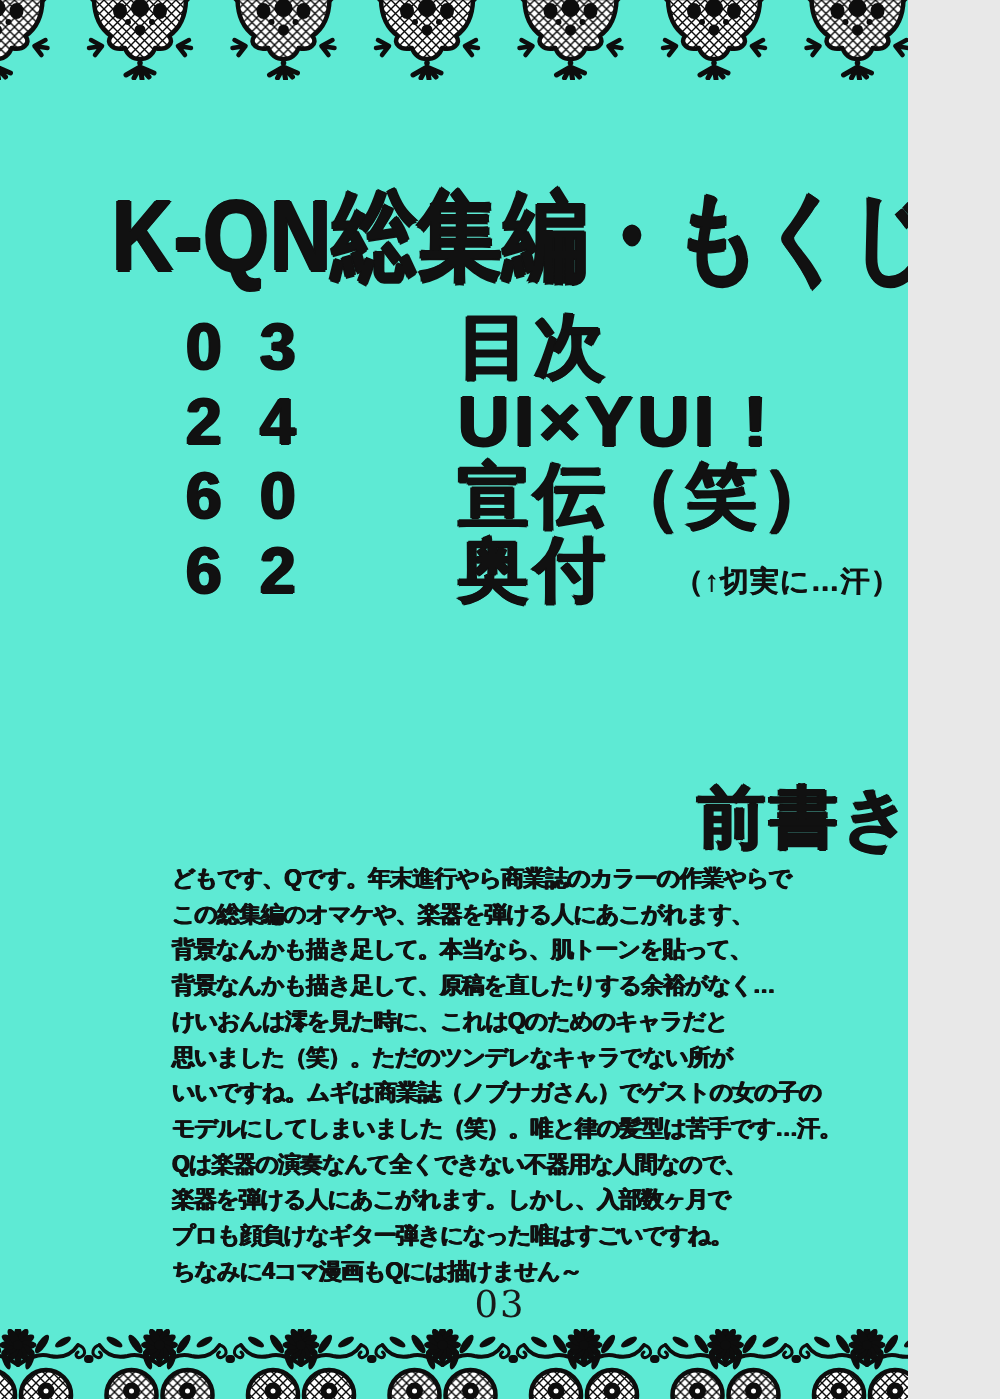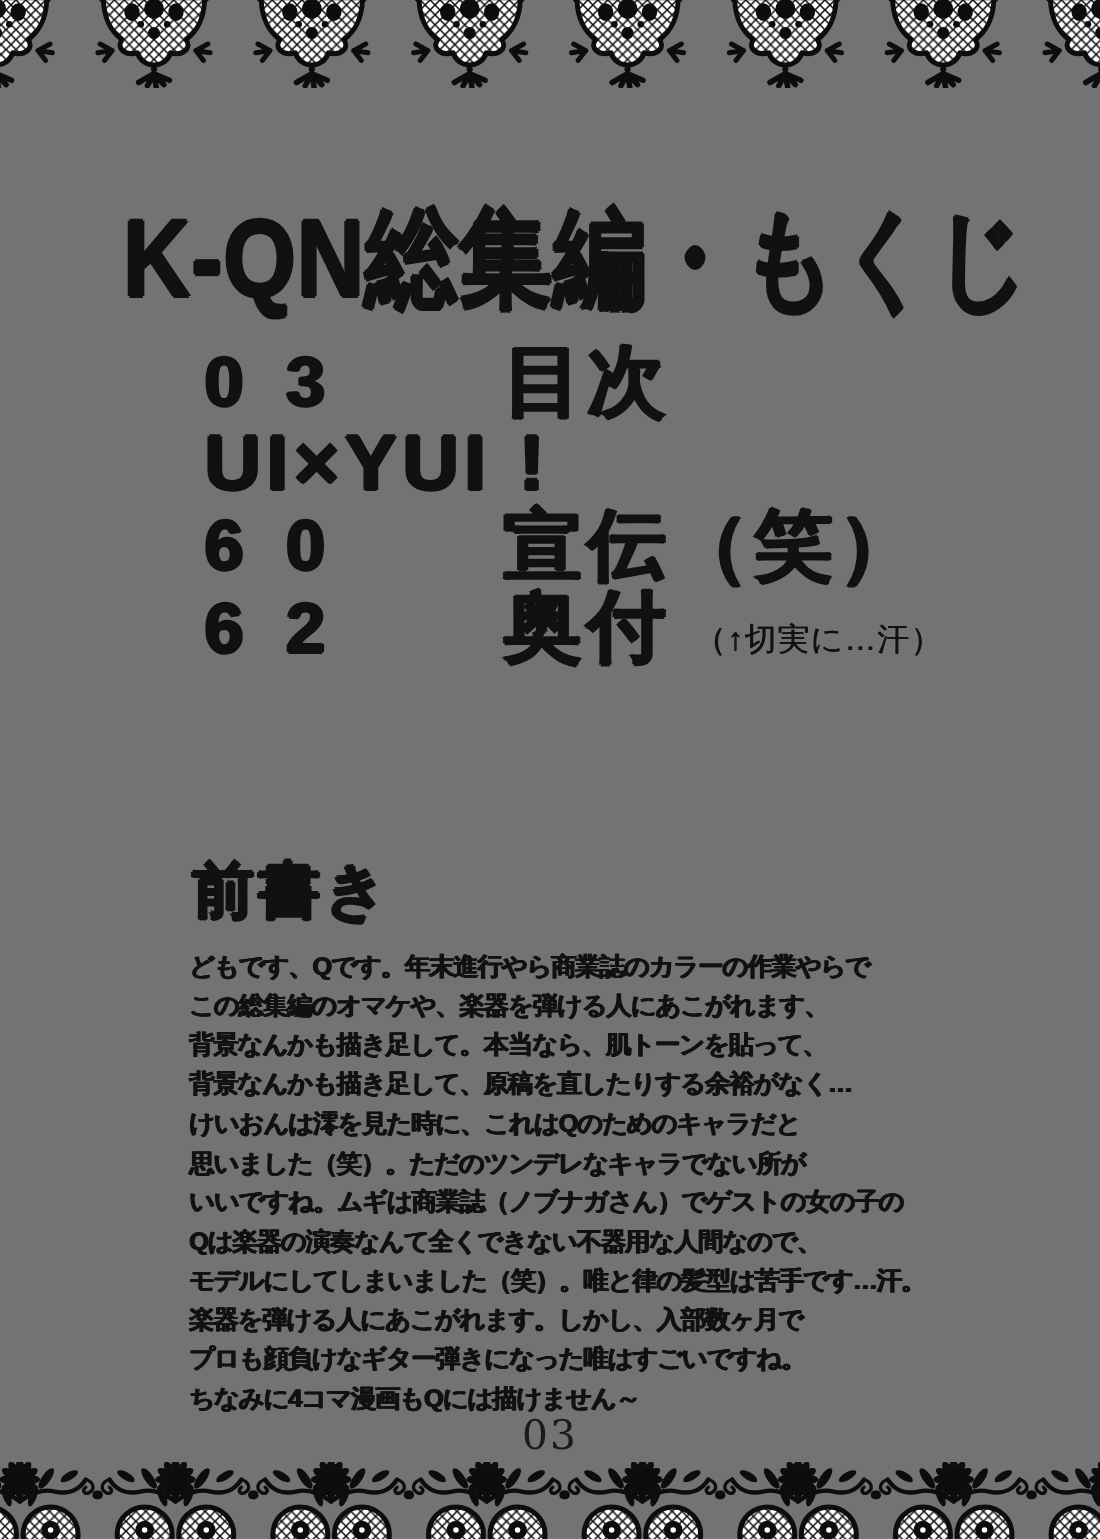--- a/index.html
+++ b/index.html
@@ -1,19 +1,19 @@
 <!DOCTYPE html>
 <html><head>
 <meta charset="utf-8">
 <style>
   html,body{margin:0;padding:0;background:#e8e8e8;}
   .page{
     position:relative;
-    width:1000px;height:1399px;
-    background:#737373;
+    width:908px;height:1399px;
+    background:#5eead4;
     overflow:hidden;
     color:#111;
     font-family:"Liberation Sans","DejaVu Sans",sans-serif;
   }
   svg.border-top{position:absolute;top:0;left:0;}
   svg.border-bottom{position:absolute;bottom:0;left:0;}
 
   .title{
     position:absolute;
     top:172px;left:112px;width:860px;
@@ -32,31 +32,31 @@
     font-size:64px;font-weight:bold;
     letter-spacing:0.6em;white-space:nowrap;
     text-shadow:1.6px 0 currentColor,-1.6px 0 currentColor,0 1.2px currentColor,0 -1.2px currentColor;
   }
   .toc-label{
     font-size:71px;font-weight:bold;
     letter-spacing:5px;white-space:nowrap;
     text-shadow:1.6px 0 currentColor,-1.6px 0 currentColor,0 1.2px currentColor,0 -1.2px currentColor;
   }
   .toc-note{
-    font-size:29px;font-weight:normal;
+    font-size:29px;font-weight:bold;
     letter-spacing:1px;white-space:nowrap;
     align-self:flex-end;
-    margin-left:21px;margin-bottom:6px;
+    margin-left:64px;margin-bottom:6px;
     text-shadow:0.8px 0 currentColor;
   }
 
   .foreword-heading{
     position:absolute;top:773px;left:175px;width:740px;
-    text-align:left;
-    font-size:56px;font-weight:bold;letter-spacing:4px;
+    text-align:right;
+    font-size:68px;font-weight:bold;letter-spacing:4px;
     text-shadow:1.6px 0 currentColor,-1.6px 0 currentColor,0 1.4px currentColor,0 -1.4px currentColor;
     font-family:Liberation Mono, monospace;
   }
 
   .foreword{
     position:absolute;top:861px;left:172px;width:760px;
     font-size:23px;font-weight:bold;
     line-height:35.7px;letter-spacing:-1px;
     text-shadow:0.7px 0 currentColor,-0.7px 0 currentColor;
     white-space:nowrap;
@@ -112,20 +112,21 @@
   </svg>
 
   <div class="title">K-QN総集編・もくじ</div>
 
   <div class="toc">
     <div class="toc-row">
       <span class="toc-num">03</span>
       <span class="toc-label">目次</span>
     </div>
     <div class="toc-row">
+      <span class="toc-num">24</span>
       <span class="toc-label">UI×YUI !</span>
     </div>
     <div class="toc-row">
       <span class="toc-num">60</span>
       <span class="toc-label">宣伝（笑）</span>
     </div>
     <div class="toc-row">
       <span class="toc-num">62</span>
       <span class="toc-label">奥付</span>
       <span class="toc-note">（↑切実に…汗）</span>
@@ -135,22 +136,22 @@
   <div class="foreword-heading">前書き</div>
 
   <div class="foreword">
     <div class="fline">どもです、Qです。年末進行やら商業誌のカラーの作業やらで</div>
     <div class="fline">この総集編のオマケや、楽器を弾ける人にあこがれます、</div>
     <div class="fline">背景なんかも描き足して。本当なら、肌トーンを貼って、</div>
     <div class="fline">背景なんかも描き足して、原稿を直したりする余裕がなく…</div>
     <div class="fline">けいおんは澪を見た時に、これはQのためのキャラだと</div>
     <div class="fline">思いました（笑）。ただのツンデレなキャラでない所が</div>
     <div class="fline">いいですね。ムギは商業誌（ノブナガさん）でゲストの女の子の</div>
+    <div class="fline">モデルにしてしまいました（笑）。唯と律の髪型は苦手です…汗。</div>
     <div class="fline">Qは楽器の演奏なんて全くできない不器用な人間なので、</div>
-    <div class="fline">モデルにしてしまいました（笑）。唯と律の髪型は苦手です…汗。</div>
     <div class="fline">楽器を弾ける人にあこがれます。しかし、入部数ヶ月で</div>
     <div class="fline">プロも顔負けなギター弾きになった唯はすごいですね。</div>
     <div class="fline">ちなみに4コマ漫画もQには描けません～</div>
   </div>
 
   <div class="page-number">03</div>
 
   <svg class="border-bottom" width="1000" height="70" viewBox="0 0 1000 70">
     <defs>
       <g id="lace-flower">

